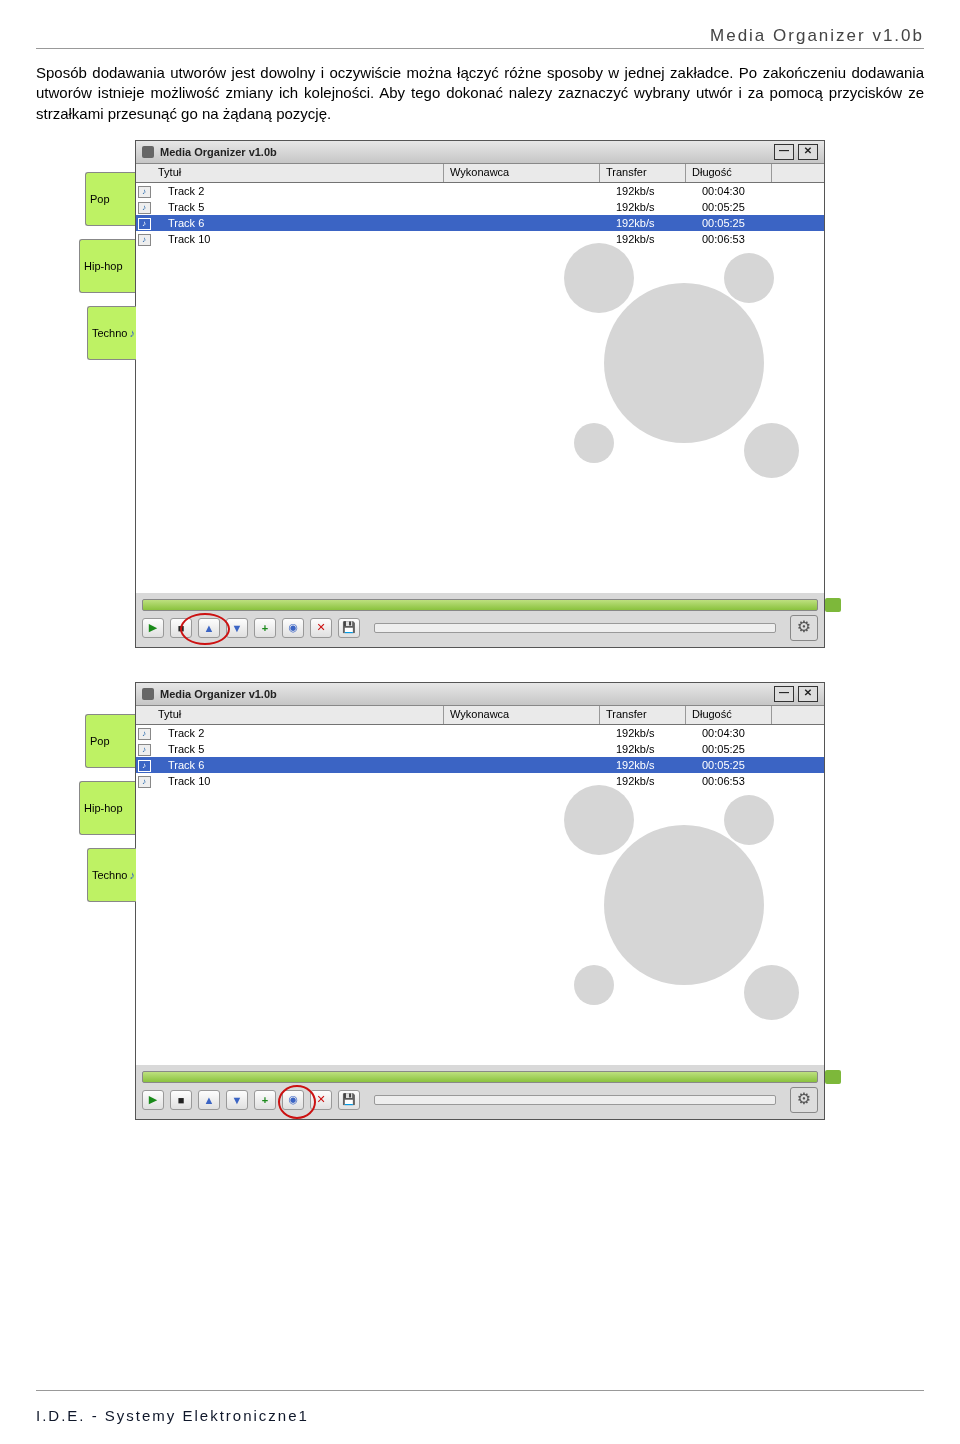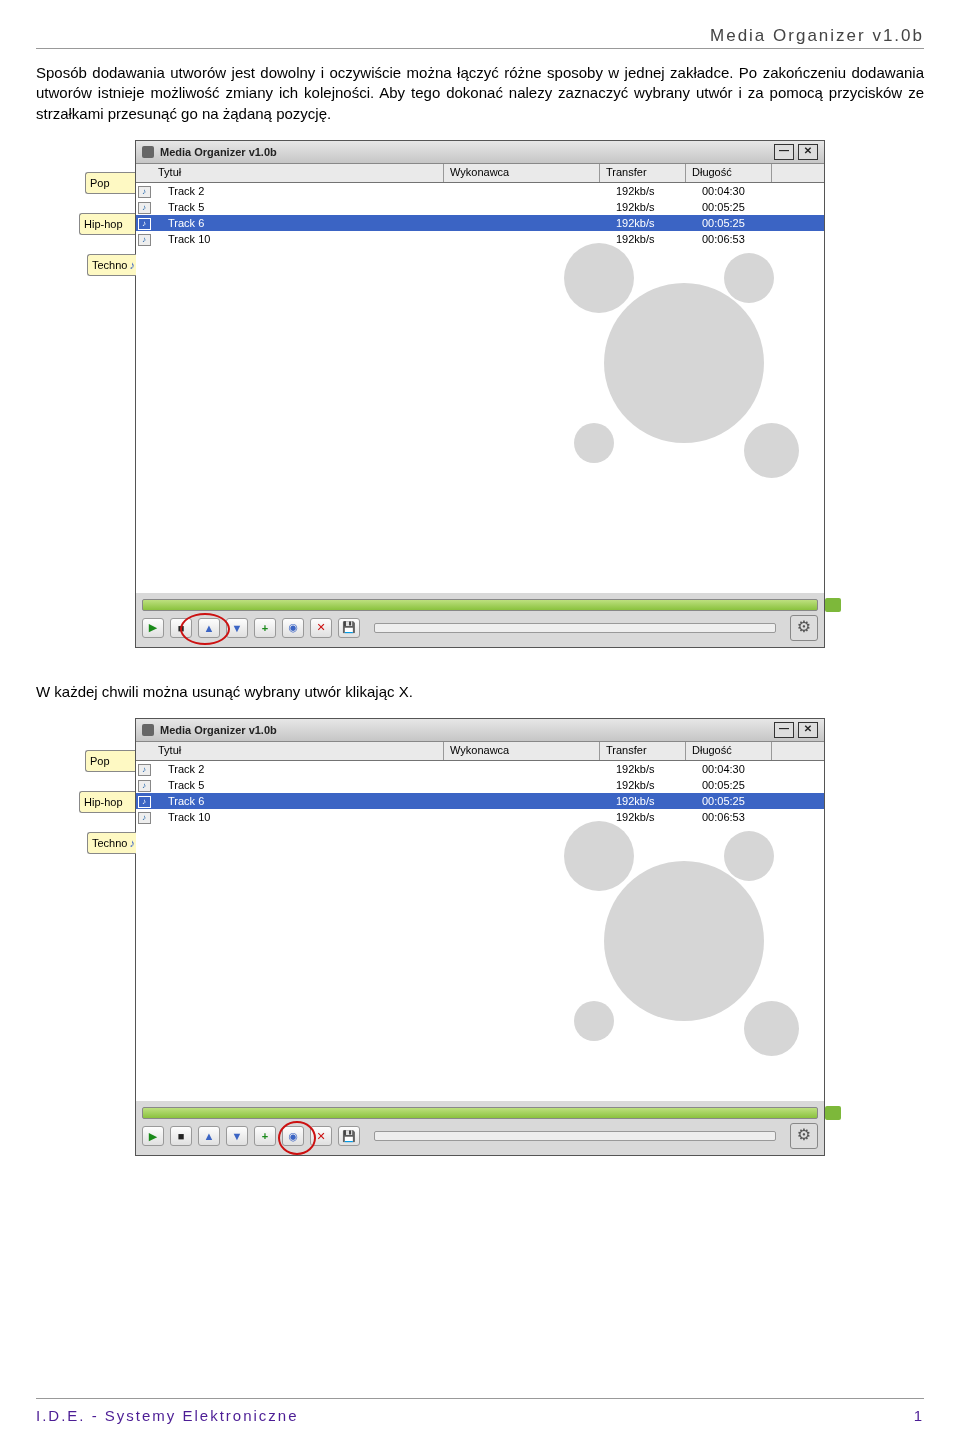--- a/index.html
+++ b/index.html
@@ -2,21 +2,21 @@
 <html><head>
 <meta charset="utf-8">
 <style>
 body{margin:0;background:#fff;font-family:Arial,sans-serif;font-size:15px;color:#000;width:960px}
 .page{padding:26px 36px 20px 36px;box-sizing:border-box;position:relative;min-height:1444px}
 .hdr{font-family:"Trebuchet MS",Verdana,sans-serif;letter-spacing:2px;font-size:17px;color:#444;text-align:right;border-bottom:1px solid #999;padding-bottom:2px;margin-bottom:14px}
 .para{text-align:justify;margin:0 0 16px 0;line-height:1.35}
 .shot-wrap{display:flex;justify-content:center;margin:8px 0 34px 0}
 .shot{position:relative;width:690px}
 .tabs{position:absolute;left:-50px;top:32px;width:50px}
-.tab{background:#fef9c3;border:1px solid #888;border-right:none;border-radius:3px 0 0 3px;font-size:11px;padding:2px 4px;margin-bottom:19px;height:16px;display:flex;align-items:center}
+.tab{background:#bef264;border:1px solid #888;border-right:none;border-radius:3px 0 0 3px;font-size:11px;padding:18px 4px;margin-bottom:13px;height:16px;display:flex;align-items:center}
 .tab.t2{margin-left:-6px}
 .tab.t3{margin-left:2px;width:54px}
 .win{border:1px solid #555;background:#d9d9d9;box-shadow:inset 0 0 0 1px #eee}
 .titlebar{height:22px;background:linear-gradient(#e7e7e7,#c6c6c6);border-bottom:1px solid #888;display:flex;align-items:center;padding:0 6px;font-family:Verdana,sans-serif;font-size:11px;font-weight:bold;color:#222}
 .tb-icon{width:12px;height:12px;background:#666;margin-right:6px;border-radius:2px}
 .tb-btns{margin-left:auto;display:flex;gap:4px}
 .tb-btn{width:18px;height:14px;border:1px solid #333;background:#ddd;font-size:10px;line-height:12px;text-align:center}
 .cols{display:flex;background:#eaeaea;border-bottom:1px solid #737373;font-size:11px;height:18px}
 .col{border-right:1px solid #999;padding:2px 6px;box-sizing:border-box}
 .col.c1{width:16px;border-right:none}
@@ -45,21 +45,21 @@
 .btn.play{color:#1a8a1a}
 .btn.stop{color:#222}
 .btn.up,.btn.down{color:#3b64c4}
 .btn.add{color:#1a8a1a;font-weight:bold}
 .btn.cd{color:#3b64c4}
 .btn.del{color:#c11}
 .btn.save{color:#b89a2a}
 .vol{flex:1;height:8px;border:1px solid #999;background:#eee;border-radius:2px;margin:0 8px;position:relative}
 .gear{width:26px;height:24px;border:1px solid #888;background:#ddd;border-radius:3px;text-align:center;line-height:22px;font-size:16px;color:#555}
 .circle{position:absolute;border:2px solid #c11;border-radius:50%;width:46px;height:28px;pointer-events:none;z-index:5}
-.ftr{position:absolute;bottom:20px;left:36px;right:36px;border-top:1px solid #999;padding-top:8px;display:flex;justify-content:space-between;font-family:"Trebuchet MS",Verdana,sans-serif;letter-spacing:2px;font-size:15px;color:#4c1d95}
+.ftr{position:absolute;bottom:20px;left:36px;right:36px;border-top:1px solid #999;padding-top:16px;display:flex;justify-content:flex-start;font-family:"Trebuchet MS",Verdana,sans-serif;letter-spacing:2px;font-size:15px;color:#0f172a}
 </style>
 </head>
 <body>
 
 <div class="page">
   <div class="hdr">Media Organizer v1.0b</div>
   <p class="para">Sposób dodawania utworów jest dowolny i oczywiście można łączyć różne sposoby w jednej zakładce. Po zakończeniu dodawania utworów istnieje możliwość zmiany ich kolejności. Aby tego dokonać nalezy zaznaczyć wybrany utwór i za pomocą przycisków ze strzałkami przesunąć go na żądaną pozycję.</p>
 
   <div class="shot-wrap">
     <div class="shot">
@@ -139,21 +139,20 @@
             <div class="btn save">💾</div>
             <div class="vol"></div>
             <div class="gear">⚙</div>
           </div>
         </div>
       </div>
       <div class="circle" style="left:45px;bottom:3px"></div>
     </div>
   </div>
 
-  <p class="para">W każdej chwili można usunąć wybrany utwór klikając X.</p>
 
   <div class="shot-wrap">
     <div class="shot">
       <div class="tabs">
         <div class="tab">Pop</div>
         <div class="tab t2">Hip-hop</div>
         <div class="tab t3">
             <span>Techno</span>
             <span style="color:#3b64c4;margin-left:2px">♪</span>
           </div>

